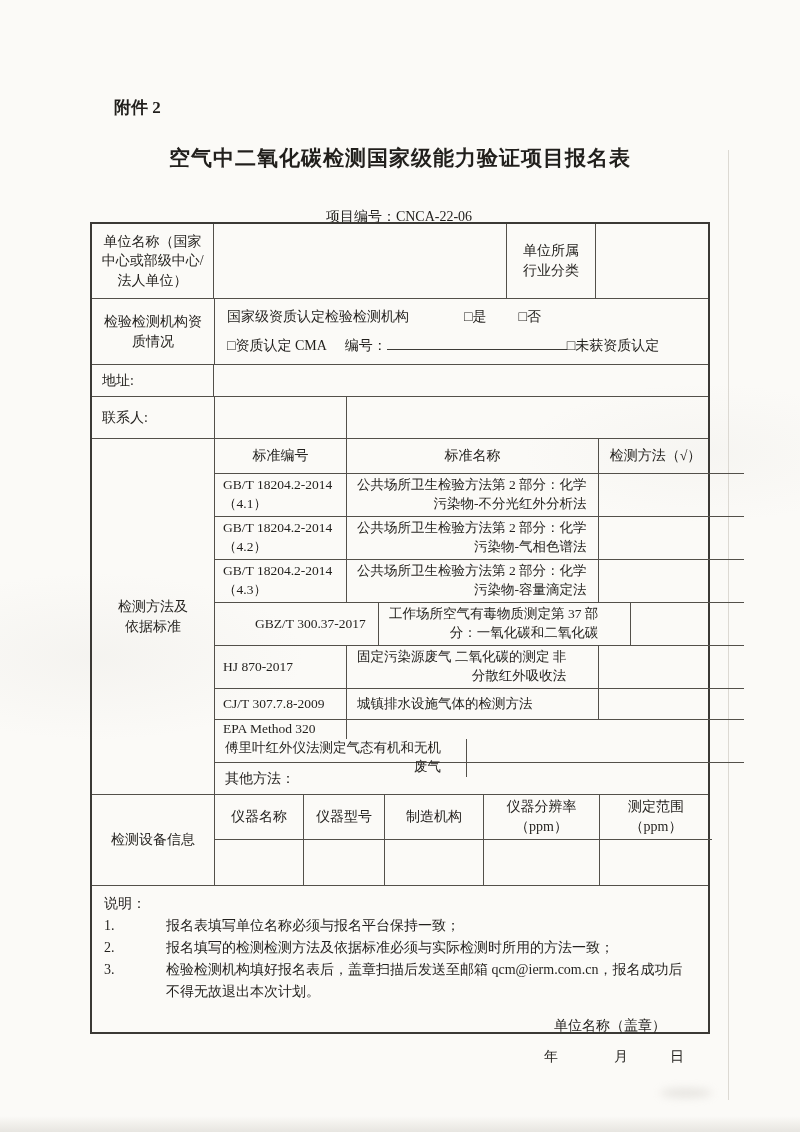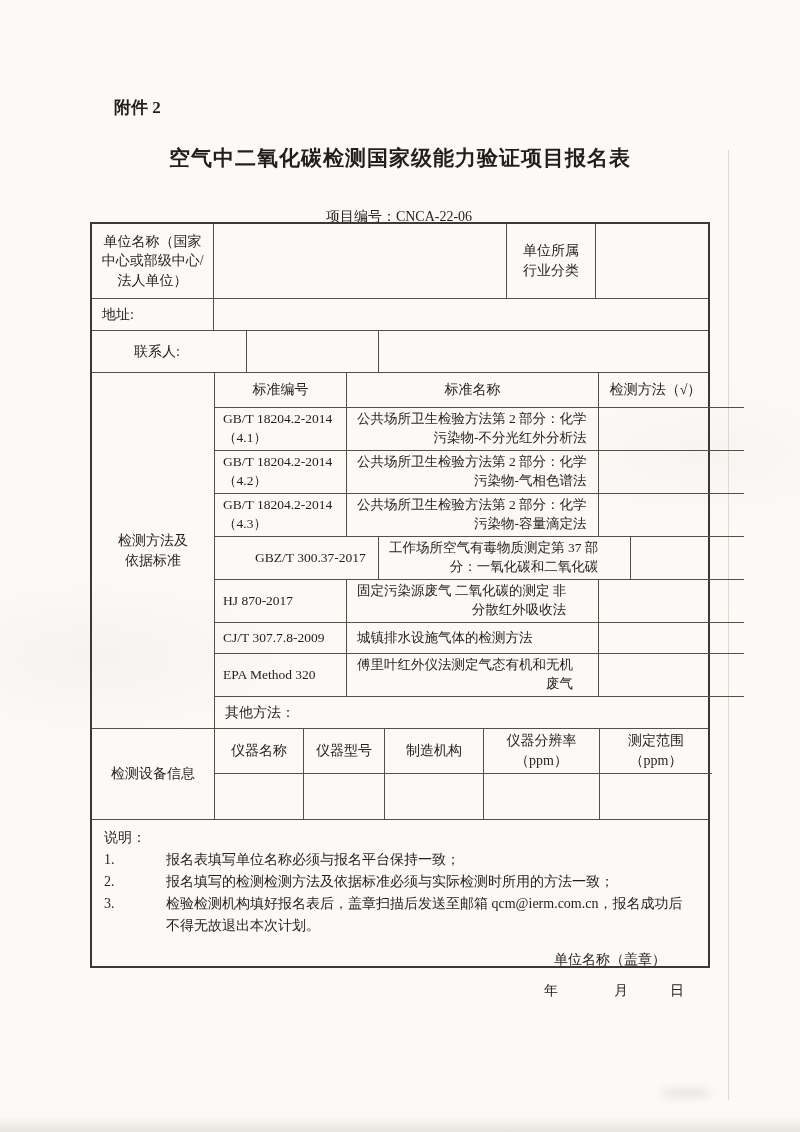--- a/index.html
+++ b/index.html
@@ -75,28 +75,45 @@
   <div class="row bb" style="height:75px;">
     <div class="cell cc br pre" style="width:123px;">单位名称（国家
 中心或部级中心/
 法人单位）</div>
     <div class="cell br" style="width:295px;"></div>
     <div class="cell cc br pre" style="width:89px;">单位所属
 行业分类</div>
     <div class="cell" style="width:113px;"></div>
   </div>
 
+  <div class="row bb" style="height:66px;">
+    <div class="cell cc br pre" style="width:123px;">检验检测机构资
+质情况</div>
+    <div class="qual-content">
+      <div class="qual-line">
+        <span>国家级资质认定检验检测机构</span>
+        <span class="gap55">□是</span>
+        <span class="gap32">□否</span>
+      </div>
+      <div class="qual-line">
+        <span>□资质认定 CMA</span>
+        <span class="gap18">编号：</span>
+        <span class="blank-line"></span>
+        <span>□未获资质认定</span>
+      </div>
+    </div>
+  </div>
 
   <div class="row bb" style="height:32px;">
     <div class="cell cl br" style="width:123px;">地址:</div>
     <div class="cell" style="width:497px;"></div>
   </div>
 
   <div class="row bb" style="height:42px;">
-    <div class="cell cl br" style="width:123px;margin-left:32px;">联系人:</div>
+    <div class="cell cl br" style="width:123px;">联系人:</div>
     <div class="cell br" style="width:132px;"></div>
     <div class="cell" style="width:269px;"></div>
   </div>
 
   <div class="sect bb">
     <div class="cell cc br pre leftlab">检测方法及
 依据标准</div>
     <div class="rcol">
       <div class="row bb" style="height:35px;">
         <div class="cell cc br" style="width:132px;">标准编号</div>
@@ -135,21 +152,21 @@
         <div class="cell br pre std-code" style="width:132px;">HJ 870-2017</div>
         <div class="cell cl br pre std-name" style="width:252px;">固定污染源废气 二氧化碳的测定 非
 分散红外吸收法</div>
         <div class="cell" style="width:113px;"></div>
       </div>
       <div class="row bb" style="height:31px;">
         <div class="cell br pre std-code" style="width:132px;">CJ/T 307.7.8-2009</div>
         <div class="cell cl br pre std-name" style="width:252px;">城镇排水设施气体的检测方法</div>
         <div class="cell" style="width:113px;"></div>
       </div>
-      <div class="row bb" style="height:43px;">
+      <div class="row bb" style="height:43px;flex-direction:column;">
         <div class="cell br pre std-code" style="width:132px;">EPA Method 320</div>
         <div class="cell cl br pre std-name" style="width:252px;">傅里叶红外仪法测定气态有机和无机
 废气</div>
         <div class="cell" style="width:113px;"></div>
       </div>
       <div class="row" style="height:31px;">
         <div class="cell cl" style="width:497px;">其他方法：</div>
       </div>
     </div>
   </div>

